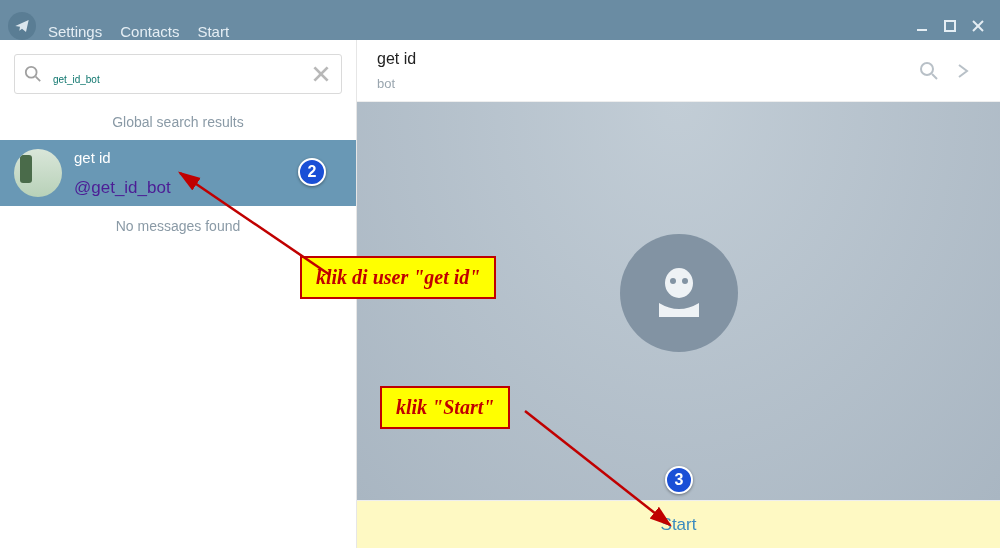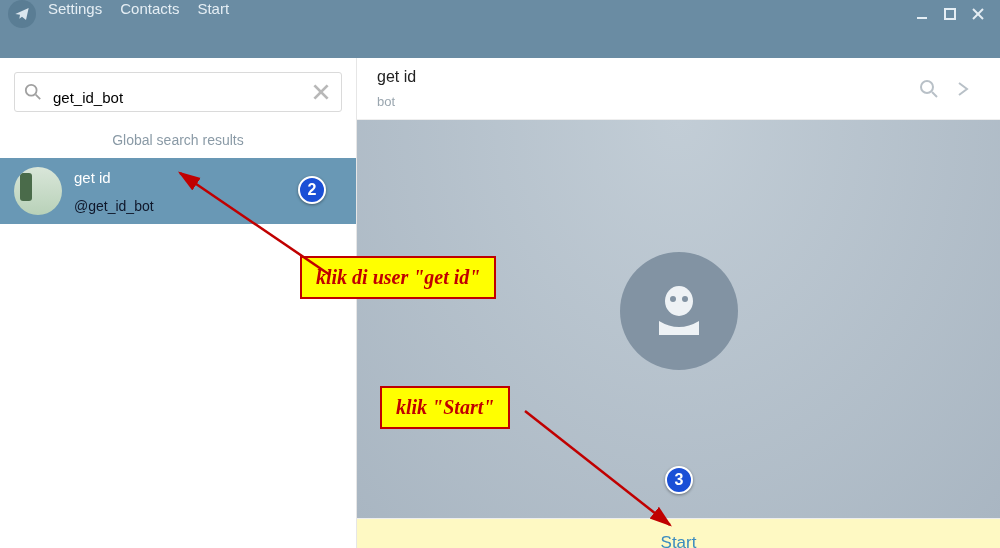--- a/index.html
+++ b/index.html
@@ -1,45 +1,45 @@
 <!DOCTYPE html>
 <html><head>
 <meta charset="utf-8">
 <style>
   * { box-sizing: border-box; margin: 0; padding: 0; }
   body { font-family: "Segoe UI", Arial, sans-serif; width: 1000px; height: 548px; overflow: hidden; background: #fff; position: relative; }
 
-  .titlebar { height: 58px; background: #6a8ca3; display: flex; align-items: flex-start; padding: 0 8px; color: #e5eef4; font-size: 15px; }
+  .titlebar { height: 40px; background: #6a8ca3; display: flex; align-items: flex-end; padding: 0 8px; color: #e5eef4; font-size: 15px; }
   .titlebar .logo { width: 28px; height: 28px; border-radius: 50%; background: #5a7d94; display: flex; align-items: center; justify-content: center; margin-right: 12px; }
   .titlebar .logo svg { width: 16px; height: 16px; fill: #dbe6ee; }
   .titlebar .menu-item { margin-right: 18px; cursor: pointer; }
   .titlebar .spacer { flex: 1; }
   .win-btn { width: 28px; height: 28px; display: flex; align-items: center; justify-content: center; color: #e5eef4; cursor: pointer; }
   .win-btn svg { width: 14px; height: 14px; stroke: #e5eef4; fill: none; stroke-width: 2; }
 
   .body { display: flex; height: 508px; }
 
   .sidebar { width: 357px; background: #fff; border-right: 1px solid #e6e6e6; display: flex; flex-direction: column; }
   .search-wrap { padding: 14px 14px 8px 14px; }
   .search { position: relative; }
-  .search input { width: 100%; height: 40px; border: 1px solid #dadada; border-radius: 3px; padding: 10px 40px 0 38px; font-size: 15px; color: #000000; outline: none; }
+  .search input { width: 100%; height: 40px; border: 1px solid #dadada; border-radius: 3px; padding: 10px 40px 0 38px; font-size: 10px; color: #0f766e; outline: none; }
   .search .s-icon { position: absolute; left: 10px; top: 50%; transform: translateY(-50%); width: 18px; height: 18px; }
   .search .s-icon svg { stroke: #a0a0a0; fill: none; stroke-width: 2; }
   .search .clear { position: absolute; right: 10px; top: 50%; transform: translateY(-50%); width: 22px; height: 22px; cursor: pointer; }
   .search .clear svg { stroke: #b8b8b8; fill: none; stroke-width: 2.5; }
 
   .section-label { text-align: center; color: #8a9aa6; font-size: 14px; padding: 12px 0 10px; }
 
   .result { display: flex; align-items: center; padding: 8px 14px; height: 66px; cursor: pointer; position: relative; }
   .result.selected { background: #6998b5; }
   .avatar-sm { width: 48px; height: 48px; border-radius: 50%; background: linear-gradient(#d9e6d9,#b8d1b8); flex: none; overflow: hidden; position: relative; }
   .avatar-sm::after { content:""; position:absolute; left:6px; top:6px; width:12px; height:28px; background:#4a6b4a; border-radius:3px; }
   .result .txt { margin-left: 12px; }
   .result.selected .name { color: #fff; font-weight: 500; font-size: 15px; }
-  .result.selected .handle { color: #0f172a; font-size: 14px; margin-top: 12px; }
+  .result.selected .handle { color: #4c1d95; font-size: 17px; margin-top: 12px; }
 
   .badge { position: absolute; width: 28px; height: 28px; border-radius: 50%; background: #1a4fd6; border: 2.5px solid #fff; color: #fff; font-weight: bold; font-size: 16px; display: flex; align-items: center; justify-content: center; box-shadow: 0 1px 3px rgba(0,0,0,0.4); }
 
   .main { flex: 1; display: flex; flex-direction: column; }
   .header { height: 62px; background: #fff; border-bottom: 1px solid #eee; display: flex; align-items: center; padding: 0 20px; }
   .header .title { font-size: 16px; color: #222; font-weight: 500; }
   .header .sub { font-size: 13px; color: #9aa6af; margin-top: 8px; }
   .header .hspacer { flex: 1; }
   .header .hbtn { width: 34px; height: 34px; display: flex; align-items: center; justify-content: center; cursor: pointer; }
   .header .hbtn svg { stroke: #b8c0c7; fill: none; stroke-width: 2; width: 20px; height: 20px; }
@@ -104,20 +104,21 @@
 
     <div class="result selected">
       <div class="avatar-sm"></div>
       <div class="txt">
         <div class="name">get id</div>
         <div class="handle">@get_id_bot</div>
       </div>
       <div class="badge" style="right:30px; top:18px;">2</div>
     </div>
 
+    <div class="section-label">No messages found</div>
   </div>
 
   <div class="main">
     <div class="header">
       <div>
         <div class="title">get id</div>
         <div class="sub">bot</div>
       </div>
       <div class="hspacer"></div>
       <div class="hbtn">

